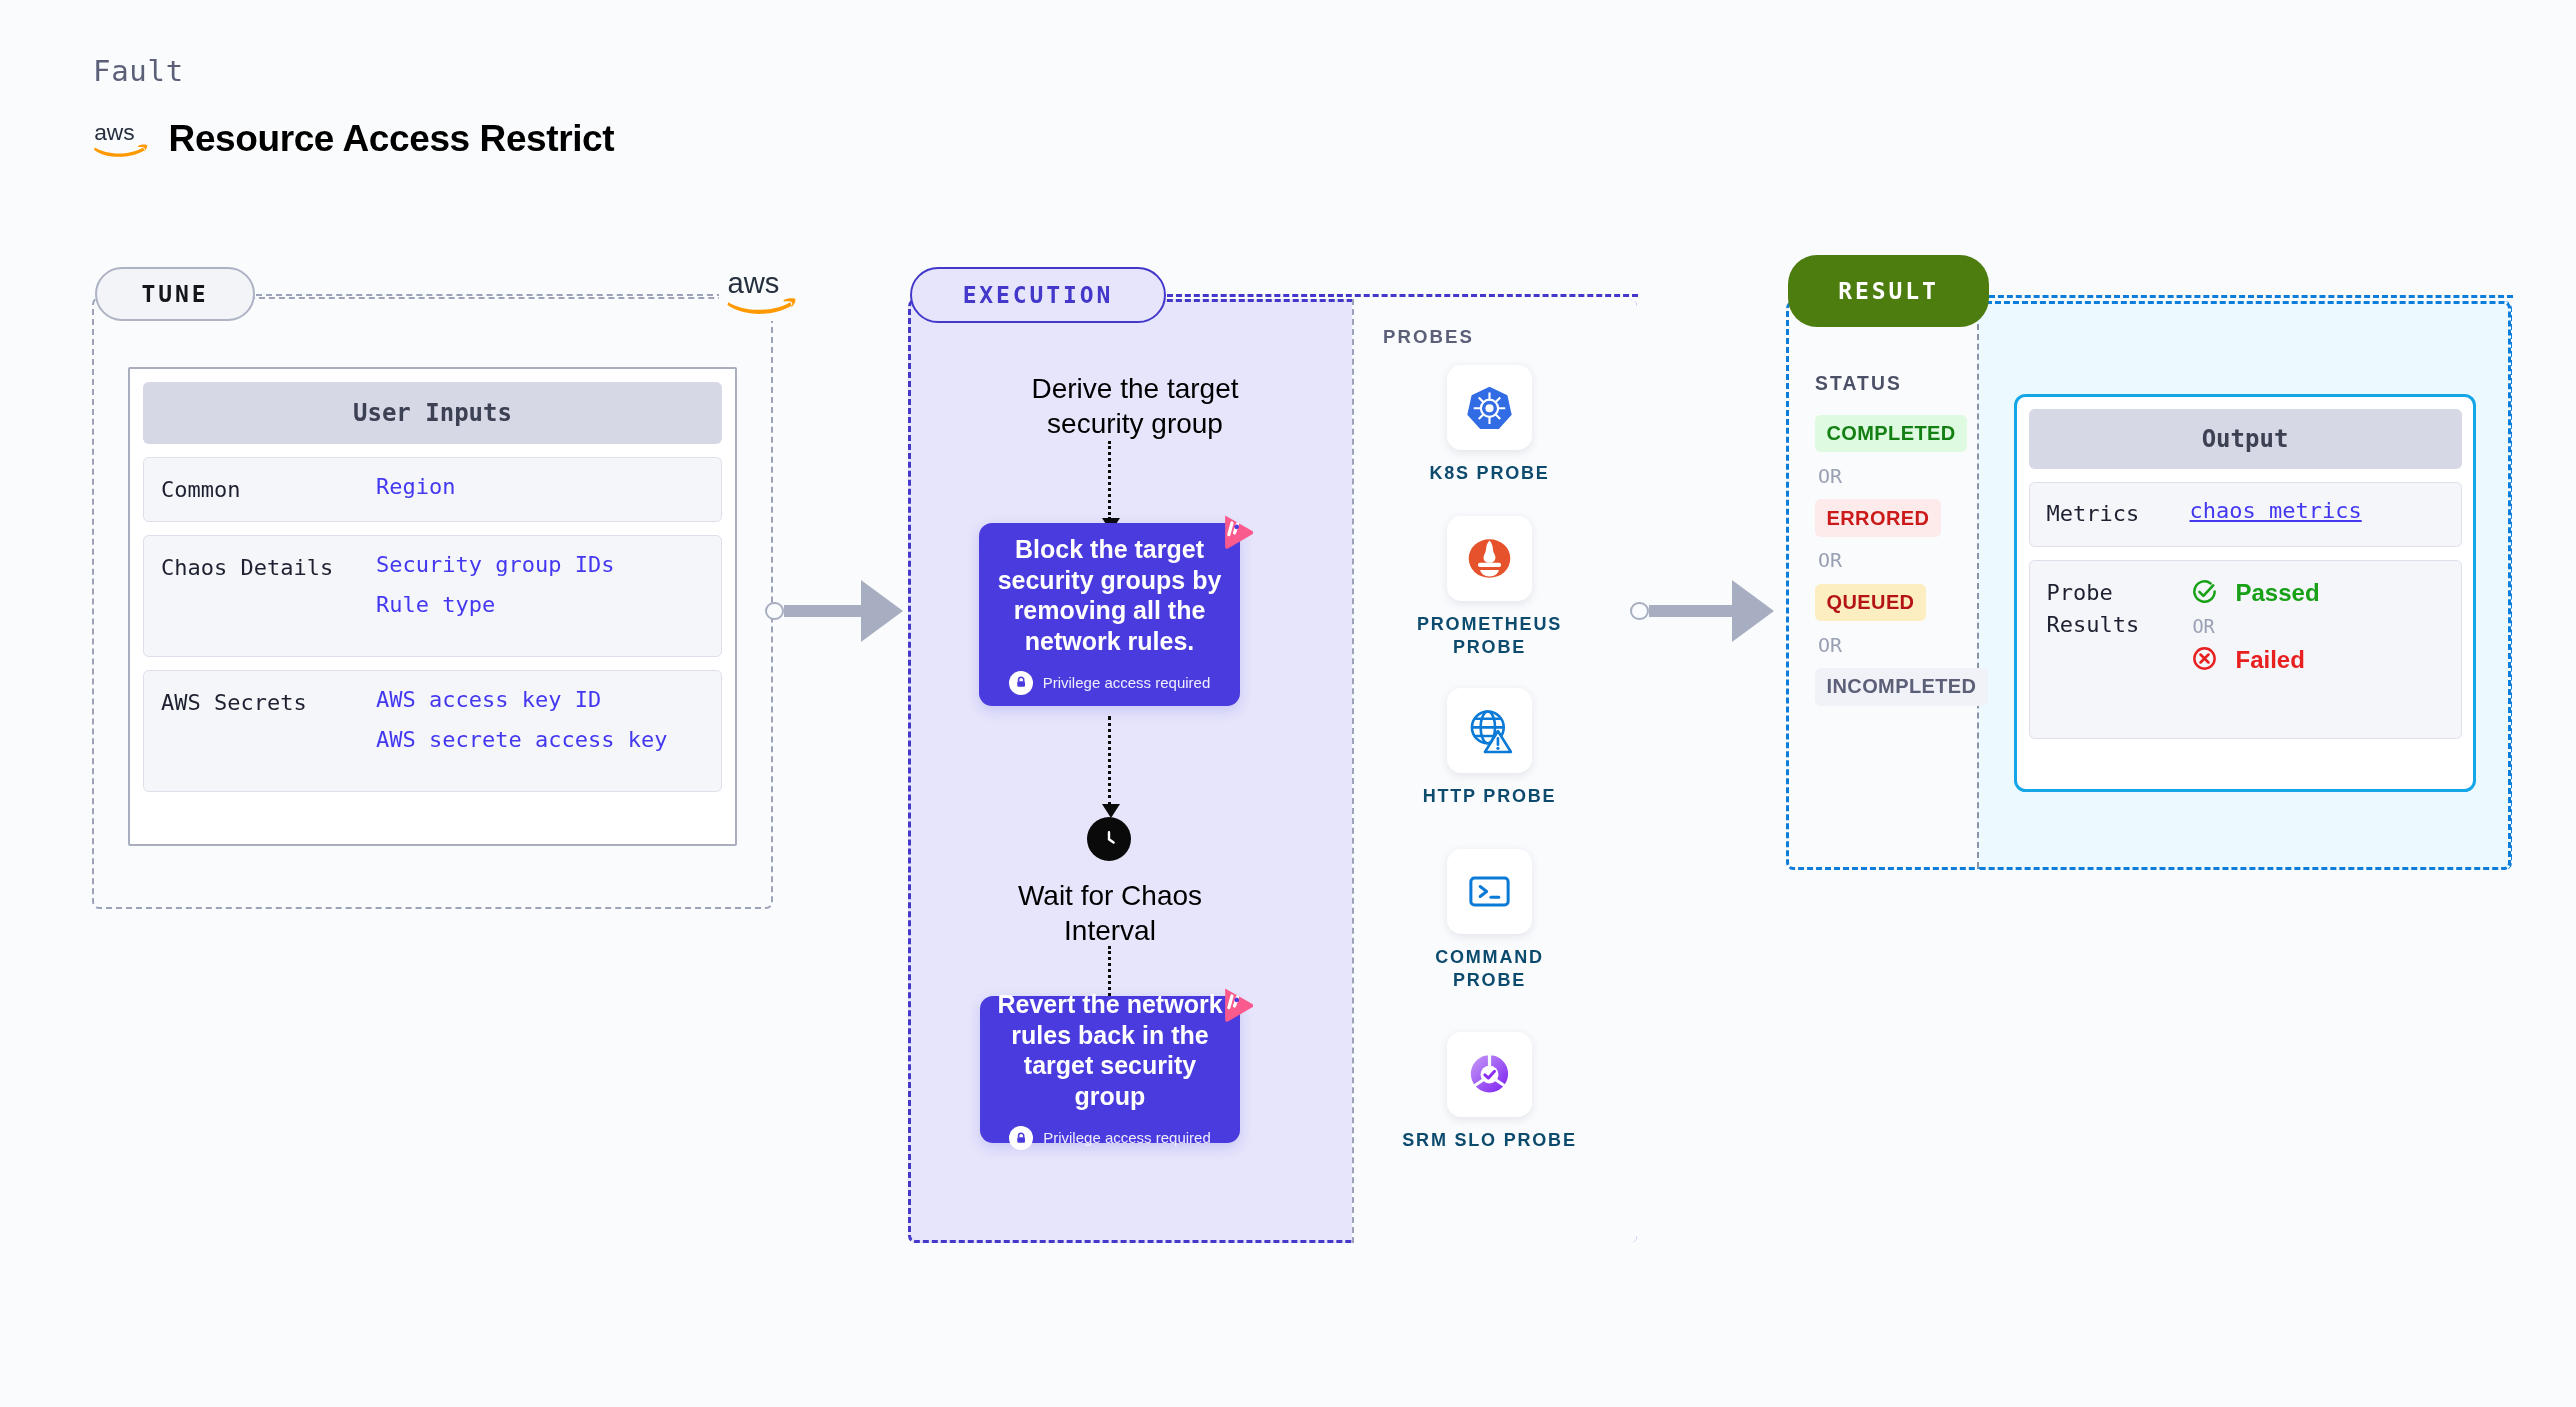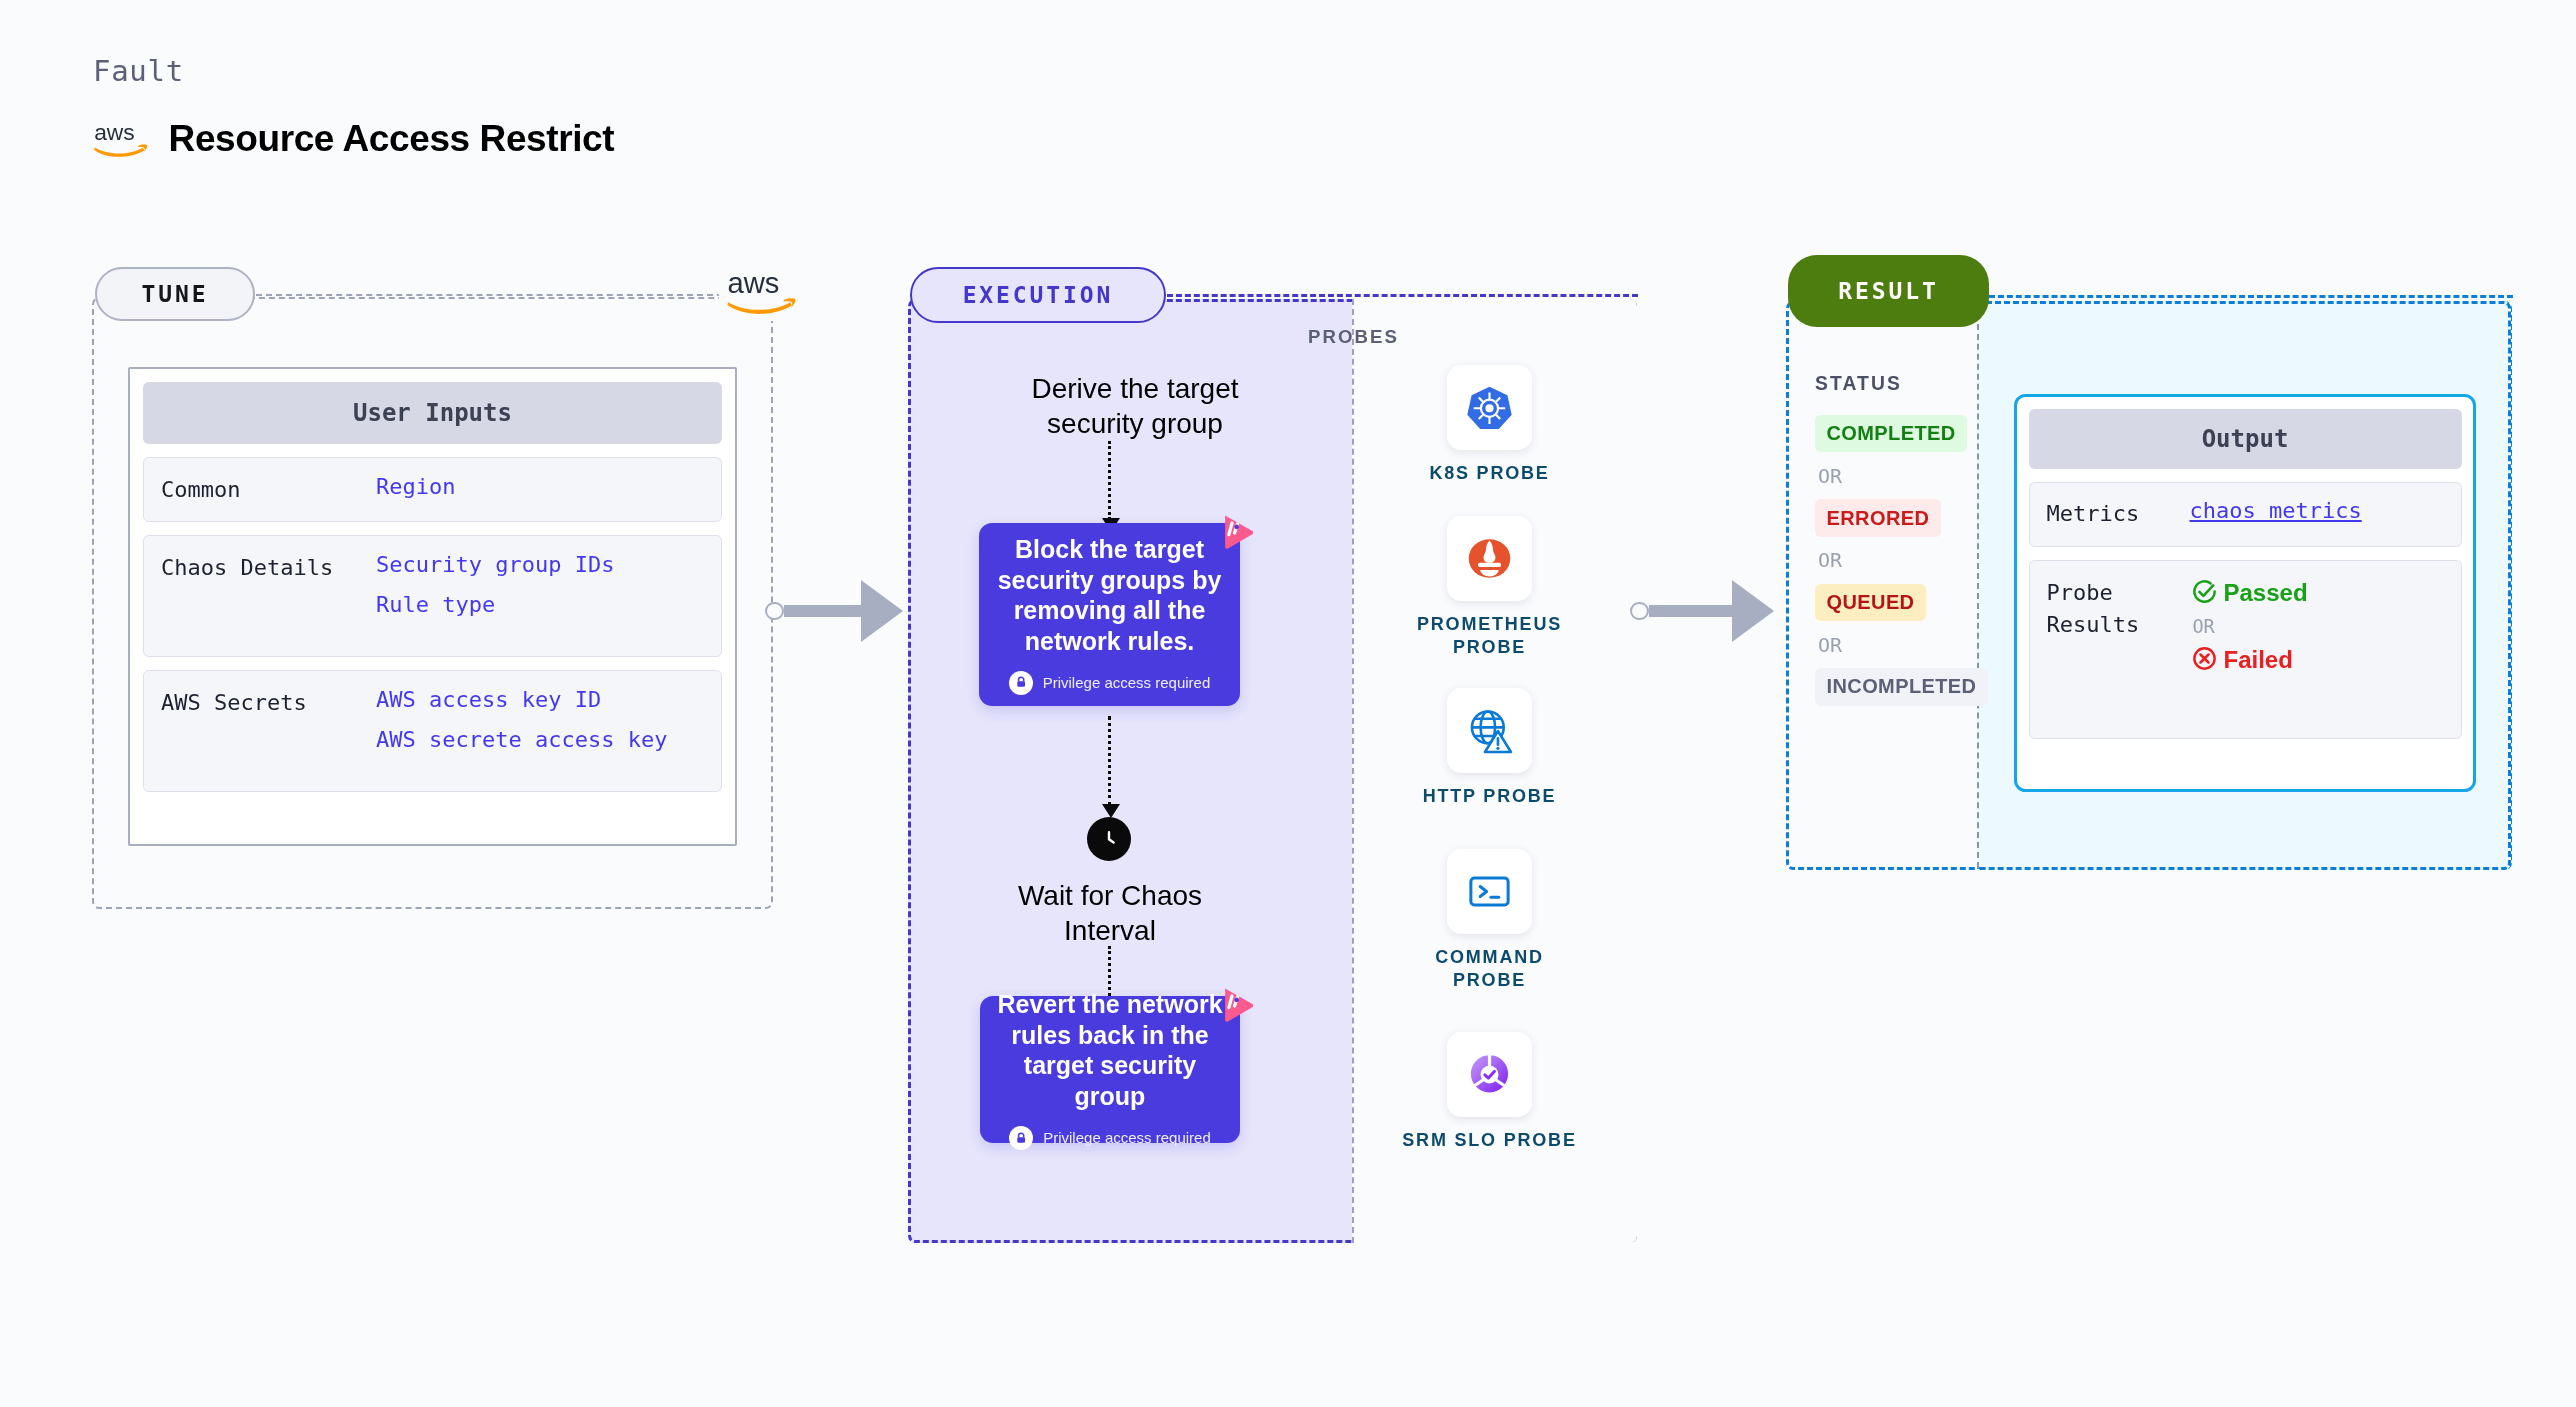--- a/index.html
+++ b/index.html
@@ -109,21 +109,21 @@
     background: #f5f6fa; border: 1.4px solid #dde0ea; border-radius: 5.7px;
     margin-top: 13px; padding: 15.8px 17px;
     font-family: "DejaVu Sans Mono", monospace;
   }
   .row-label { width: 215px; flex: none; font-size: 22px; color: #1d2030; line-height: 1.45; }
   .row-vals { display: flex; flex-direction: column; gap: 14.3px; }
   .row-val { font-size: 22px; color: #4338f0; white-space: nowrap; }
   .card-output .row-label { width: 143px; font-size: 22px; }
   .card-output .row-val { font-size: 22px; text-decoration: underline; }
 
-  .pr-item { display: flex; align-items: center; gap: 5px; }
+  .pr-item { display: flex; align-items: center; gap: 17px; }
   .pr-text { font-family: "Liberation Sans", sans-serif; font-size: 24px; font-weight: 700; }
   .pr-pass .pr-text { color: #18a017; }
   .pr-fail .pr-text { color: #e8201f; }
   .pr-or {
     font-family: "DejaVu Sans Mono", monospace; font-size: 18.6px; color: #9aa0b4; margin: 4.3px 0 4.3px 2.9px;
   }
 
   
   .conn { position: absolute; display: flex; align-items: center; z-index: 7; }
   .conn .dot {
@@ -165,21 +165,21 @@
     display: flex; align-items: center; justify-content: center; flex: none;
   }
   .litmus-corner { position: absolute; right: -13px; top: -14.3px; }
   .clock {
     position: absolute; width: 44px; height: 44px; border-radius: 50%;
     background: #0a0a0a; display: flex; align-items: center; justify-content: center;
   }
 
   
   .probes-title {
-    position: absolute; left: 1308px; top: 326px;
+    position: absolute; left: 1383px; top: 326px;
     font-size: 18.6px; font-weight: 700; letter-spacing: 2.1px; color: #5b6078; text-align: center;
   }
   .probe { position: absolute; width: 179px; text-align: center; }
   .probe-tile {
     width: 85px; height: 85px; margin: 0 auto; background: #fff;
     border-radius: 14.3px; box-shadow: 0 2.1px 8.6px rgba(40,50,90,0.10);
     display: flex; align-items: center; justify-content: center;
   }
   .probe-label {
     margin-top: 11.5px; font-size: 18px; font-weight: 700;

